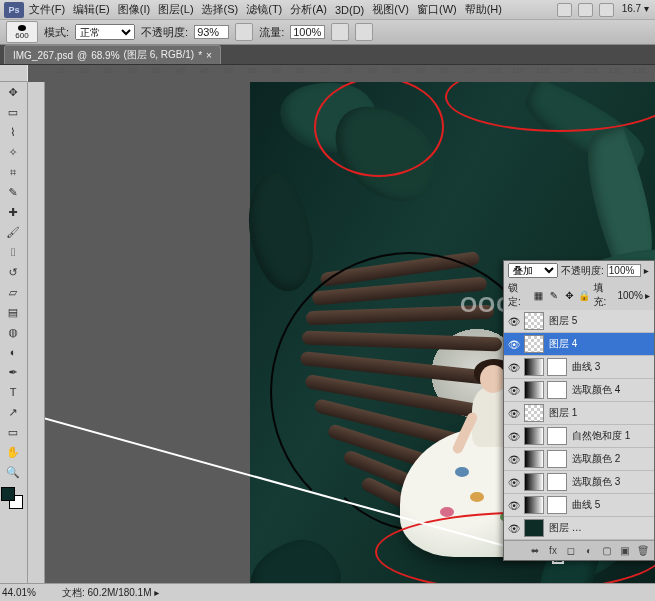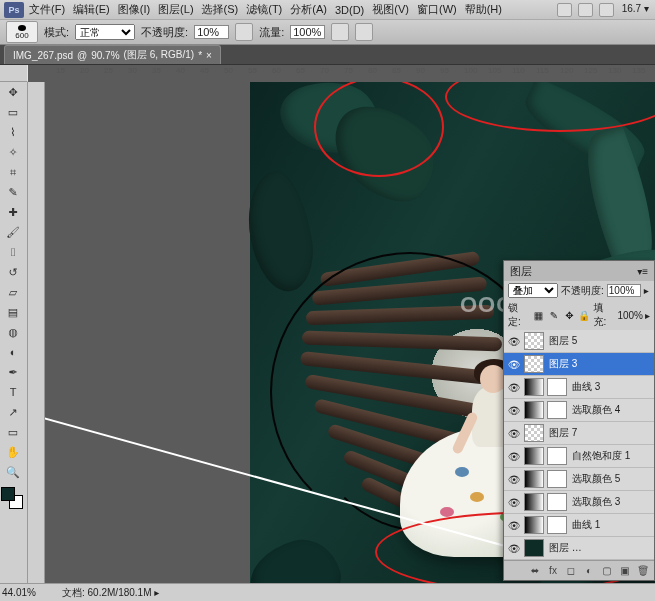--- a/index.html
+++ b/index.html
@@ -118,33 +118,33 @@
 </div>
 
 <div class="options-bar">
   <div class="brush-prev">
     <div class="brush-dot"></div>
       <span>600</span>
   </div>
   <span>模式:</span>
   <select style="width:60px"><option>正常</option></select>
   <span>不透明度:</span>
-  <span class="num">10%</span>
+  <span class="num">93%</span>
   <div class="iconbtn"></div>
   <span>流量:</span>
   <span class="num">100%</span>
   <div class="iconbtn"></div>
   <div class="iconbtn"></div>
 </div>
 
 <div class="tab-bar">
   <div class="tab">
     <span>IMG_267.psd</span>
     <span>@</span>
-    <span>90.7%</span>
+    <span>68.9%</span>
     <span>(图层 6, RGB/1)</span>
     <span>*</span>
     <span class="close">×</span>
   </div>
 </div>
 
 <div class="ruler-row">
   <div class="ruler-corner"></div>
   <div class="ruler-h" id="rulerH">
       <span class="tick" style="left: 0px;">15</span>
@@ -255,24 +255,20 @@
     </div>
 
     <div class="annot" style="left:269px; top:-5px; width:130px; height:100px;"></div>
     <div class="annot" style="left:400px; top:-20px; width:230px; height:70px;"></div>
     <div class="annot" style="left:330px; top:430px; width:290px; height:80px;"></div>
 
     <div class="line" style="left:-34px; top:326px; width:567px; transform:rotate(15.5deg);"></div>
     <div class="box-marker" style="left:507px; top:470px;"></div>
 
     <div class="layers-panel">
-      <div class="panel-tabs">
-        <span class="ptab">图层</span>
-        <span style="margin-left:auto;cursor:pointer">▾≡</span>
-      </div>
       <div class="panel-row">
         <select class="blend"><option>叠加</option></select>
         <span class="lbl">不透明度:</span>
         <span class="pct">100%</span>
           <span>▸</span>
       </div>
       <div class="lock-row">
         <span class="lbl">锁定:</span>
         <span class="ico">▦</span>
         <span class="ico">✎</span>
@@ -284,62 +280,62 @@
       </div>
       <div class="layer-list" id="layerList">
           <div class="layer">
             <span class="eye">👁</span>
             <span class="thumb chk"></span>
             <span class="name">图层 5</span>
           </div>
           <div class="layer selected">
             <span class="eye">👁</span>
             <span class="thumb chk"></span>
-            <span class="name">图层 3</span>
+            <span class="name">图层 4</span>
           </div>
           <div class="layer">
             <span class="eye">👁</span>
             <span class="thumb adj"></span>
             <span class="mask"></span>
             <span class="name">曲线 3</span>
           </div>
           <div class="layer">
             <span class="eye">👁</span>
             <span class="thumb adj"></span>
             <span class="mask"></span>
             <span class="name">选取颜色 4</span>
           </div>
           <div class="layer">
             <span class="eye">👁</span>
             <span class="thumb chk"></span>
-            <span class="name">图层 7</span>
+            <span class="name">图层 1</span>
           </div>
           <div class="layer">
             <span class="eye">👁</span>
             <span class="thumb adj"></span>
             <span class="mask"></span>
             <span class="name">自然饱和度 1</span>
           </div>
           <div class="layer">
             <span class="eye">👁</span>
             <span class="thumb adj"></span>
             <span class="mask"></span>
-            <span class="name">选取颜色 5</span>
+            <span class="name">选取颜色 2</span>
           </div>
           <div class="layer">
             <span class="eye">👁</span>
             <span class="thumb adj"></span>
             <span class="mask"></span>
             <span class="name">选取颜色 3</span>
           </div>
           <div class="layer">
             <span class="eye">👁</span>
             <span class="thumb adj"></span>
             <span class="mask"></span>
-            <span class="name">曲线 1</span>
+            <span class="name">曲线 5</span>
           </div>
           <div class="layer">
             <span class="eye">👁</span>
             <span class="thumb " style="background: rgb(14, 44, 38);"></span>
             <span class="name">图层 …</span>
           </div>
         </div>
       <div class="panel-footer">
         <span class="fico">⬌</span>
         <span class="fico">fx</span>

